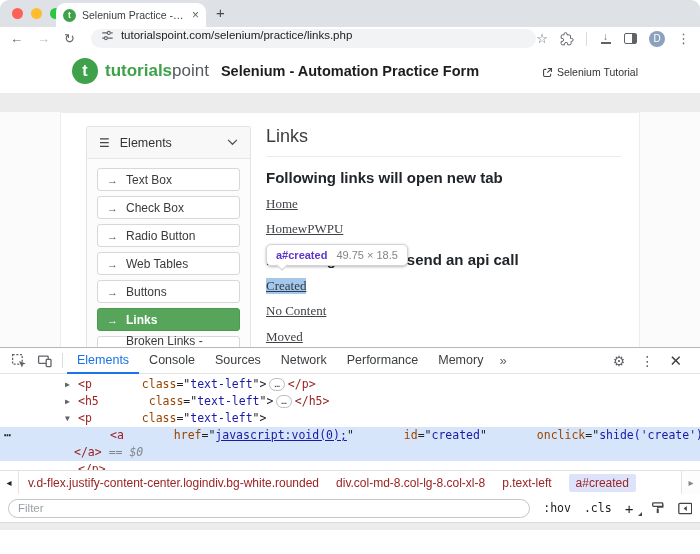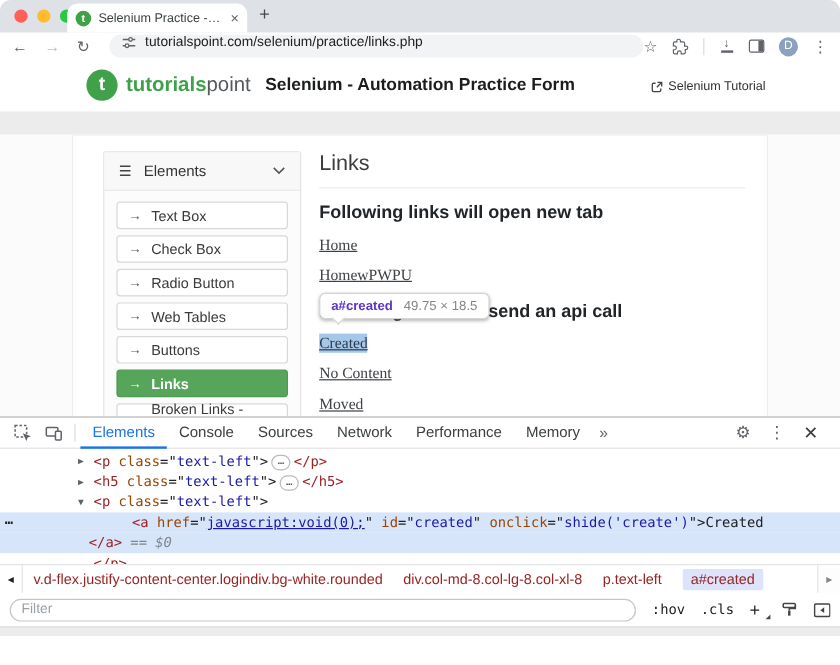--- a/index.html
+++ b/index.html
@@ -97,21 +97,21 @@
   .dt-right { margin-left:auto; display:flex; align-items:center; gap:15px; padding-right:12px; }
   .dt-right .ic { font-size:14px; color:#5f6368; font-family:"DejaVu Sans", sans-serif; }
   .dt-right .x { font-size:15px; color:#3c4043; font-family:"Liberation Sans", sans-serif; }
 
   .code-pane { height:96px; overflow:hidden; padding-top:2px;
     font-family:"DejaVu Sans Mono","Liberation Mono", monospace; font-size:11.5px; }
   .code-line { position:relative; height:17px; line-height:17px; white-space:nowrap; }
   .code-line.sel { background:#d7e5fb; }
   .tree-arrow { position:absolute; font-size:8px; color:#5f6368; top:0; }
   .line-dots { position:absolute; left:4px; color:#1f1f1f; font-weight:bold; letter-spacing:1px; }
-  .tk-tag { color:#9a2323; } .tk-attr { color:#994500; } .tk-val { color:#1a1aa6;margin-top:36px; }
+  .tk-tag { color:#9a2323; } .tk-attr { color:#994500;margin-left:43px; } .tk-val { color:#1a1aa6;margin-top:36px; }
   .tk-link { color:#1a1aa6; text-decoration:underline; } .tk-punct { color:#202124; }
   .tk-text { color:#202124; } .tk-meta { color:#80868b; font-style:italic; }
   .tk-ellipsis { display:inline-block; border:1px solid #bbb; border-radius:7px; background:#fff;
     color:#444; font-size:9px; line-height:9px; padding:1px 4px; margin:0 3px; vertical-align:1px; }
 
   .crumbs { height:24px; display:flex; align-items:center; border-top:1px solid #e3e3e3; font-size:12px; }
   .crumb-nav { width:19px; height:100%; display:flex; align-items:center; justify-content:center;
     border-right:1px solid #e3e3e3; color:#202124; font-size:10px; flex:none; }
   .crumb-nav.right { border-right:none; border-left:1px solid #e3e3e3; color:#80868b; background:#fdfdfd; }
   .crumb-list { flex:1; display:flex; align-items:center; gap:17px; padding:0 9px; overflow:hidden;

